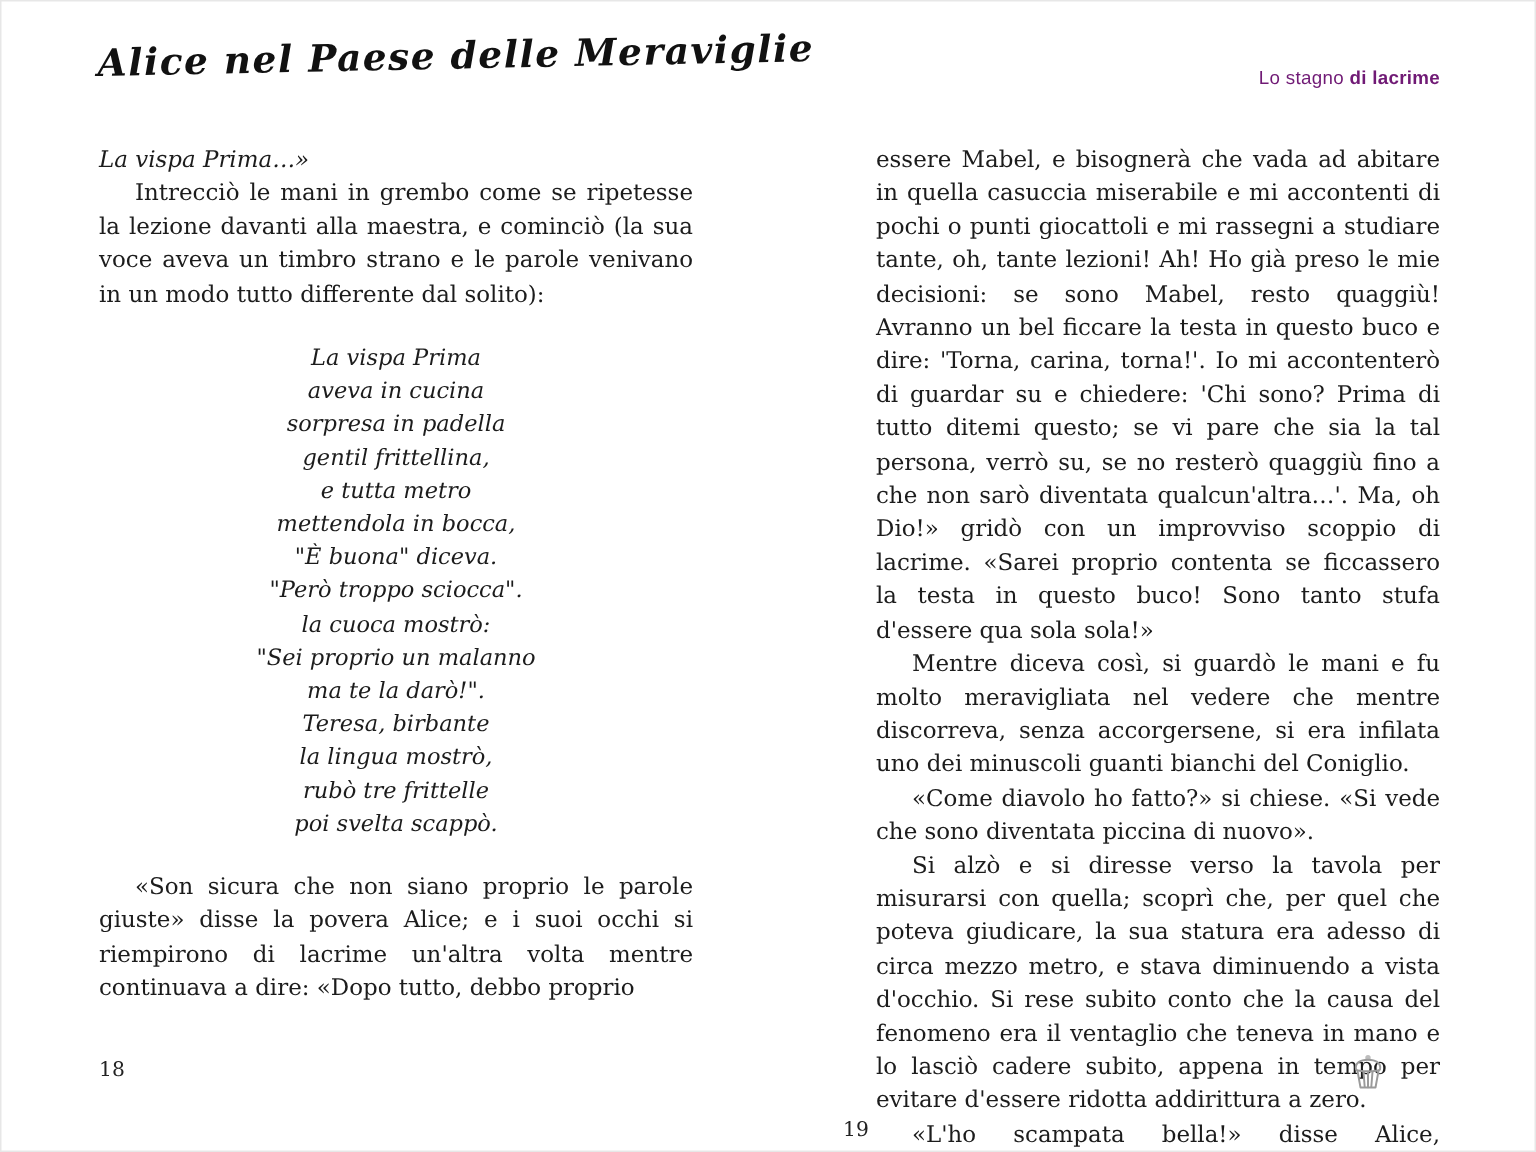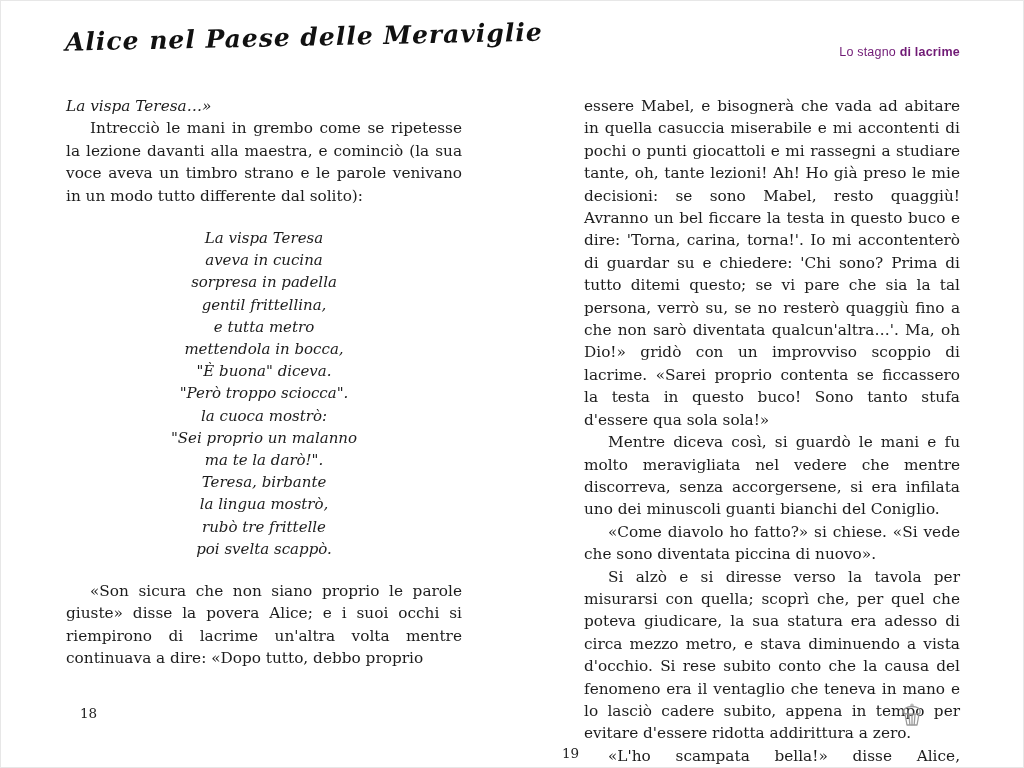--- a/index.html
+++ b/index.html
@@ -35,44 +35,44 @@
   .opening{font-style:italic;}
 
   .poem{margin:20px 0 20px 0;text-align:center;font-style:italic;}
   .poem div{font-size:15px;line-height:22.2px;}
 
   
   .folio{
     position:absolute;top:704px;font-size:13.5px;color:#222;
     font-family:"DejaVu Serif", serif;
   }
-  .folio-left{left:79px;}
+  .folio-left{left:65px;}
   .folio-right{left:561px;width:376px;text-align:left;margin-top:40px;}
 
   .cupcake{position:absolute;left:899px;top:700px;width:24px;height:26px;}
 </style>
 </head>
 <body>
 
 <div class="page-frame">
 
   <div class="logo">
     <span>Alice nel Paese delle Meraviglie</span>
   </div>
 
   <div class="running-head">
     <span>Lo stagno </span><span class="bold">di lacrime</span>
   </div>
 
   <div class="col col-left">
-    <p class="opening">La vispa Teresa…»</p>
+    <p class="opening">La vispa Prima…»</p>
     <p class="indent">Intrecciò le mani in grembo come se ripetesse la lezione davanti alla maestra, e cominciò (la sua voce aveva un timbro strano e le parole venivano in un modo tutto differente dal solito):</p>
 
     <div class="poem">
-      <div>La vispa Teresa</div>
+      <div>La vispa Prima</div>
       <div>aveva in cucina</div>
       <div>sorpresa in padella</div>
       <div>gentil frittellina,</div>
       <div>e tutta metro</div>
       <div>mettendola in bocca,</div>
       <div>"È buona" diceva.</div>
       <div>"Però troppo sciocca".</div>
       <div>la cuoca mostrò:</div>
       <div>"Sei proprio un malanno</div>
       <div>ma te la darò!".</div>

